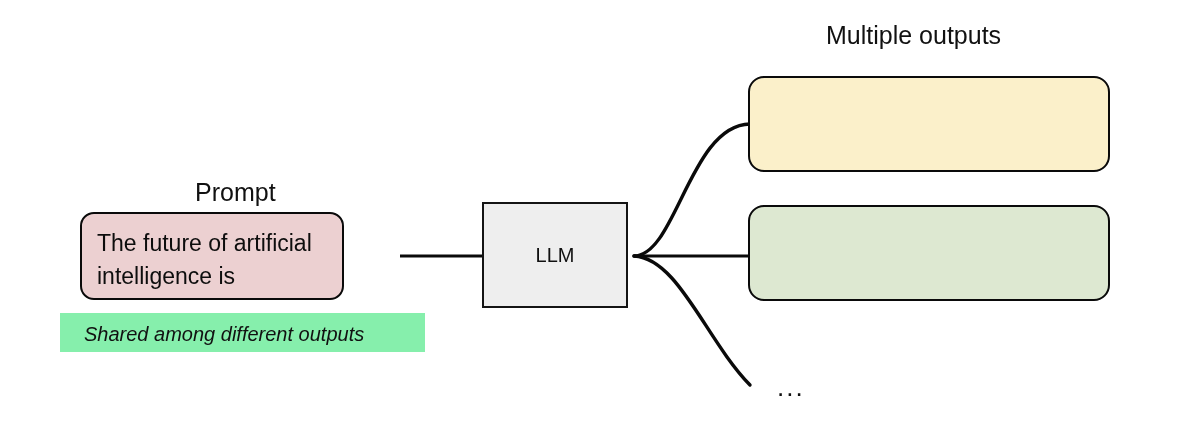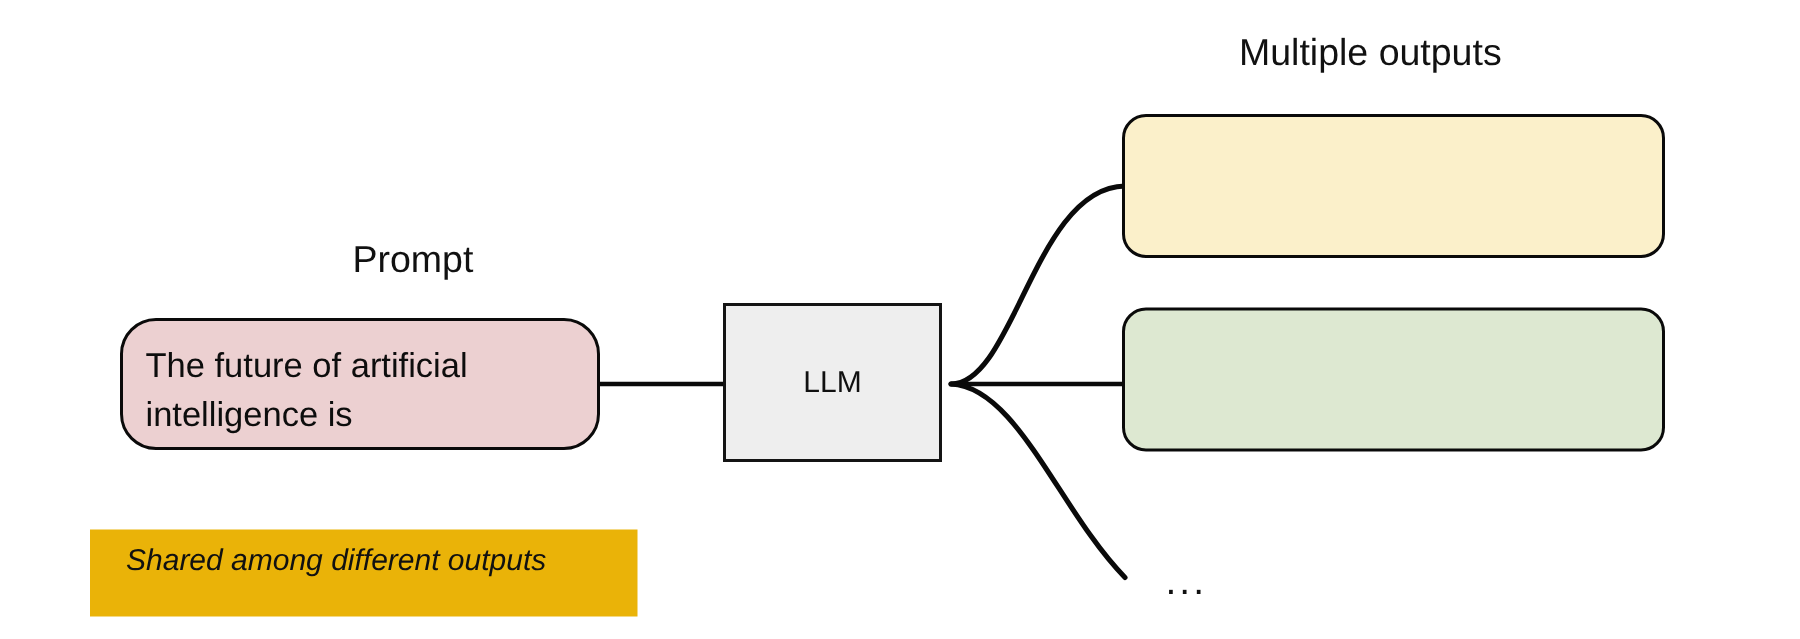--- a/index.html
+++ b/index.html
@@ -29,59 +29,57 @@
   
   .caption {
     position: absolute;
     font-size: 25px;
     line-height: 1;
     color: #111111;
     white-space: nowrap;
   }
   #prompt-caption {
     left: 195px;
-    top: 161px;
-    margin-left: 40px;
+    top: 180px;
   }
   #outputs-caption {
     left: 826px;
     top: 23px;
   }
 
   
   #prompt-box {
     position: absolute;
     left: 80px;
     top: 212px;
-    width: 320px;
+    width: 264px;
     height: 88px;
     box-sizing: border-box;
     background: #ecd0d1;
     border: 2.6px solid #0a0a0a;
-    border-radius: 24px;
+    border-radius: 14px;
   }
   #prompt-text {
     position: absolute;
     left: 15px;
     top: 13px;
     width: 292px;
     font-size: 23px;
     line-height: 33px;
     color: #0d0d0d;
   }
 
   
   #shared-note {
     position: absolute;
     left: 60px;
     top: 313px;
     width: 365px;
-    height: 58px;
-    background: #eab308;
-    margin-top: 40px;
+    height: 39px;
+    background: #86efac;
   }
   #shared-note-text {
     position: absolute;
     left: 24px;
     top: 10px;
     font-size: 20px;
     font-style: italic;
     line-height: 22px;
     color: #111111;
     white-space: nowrap;

